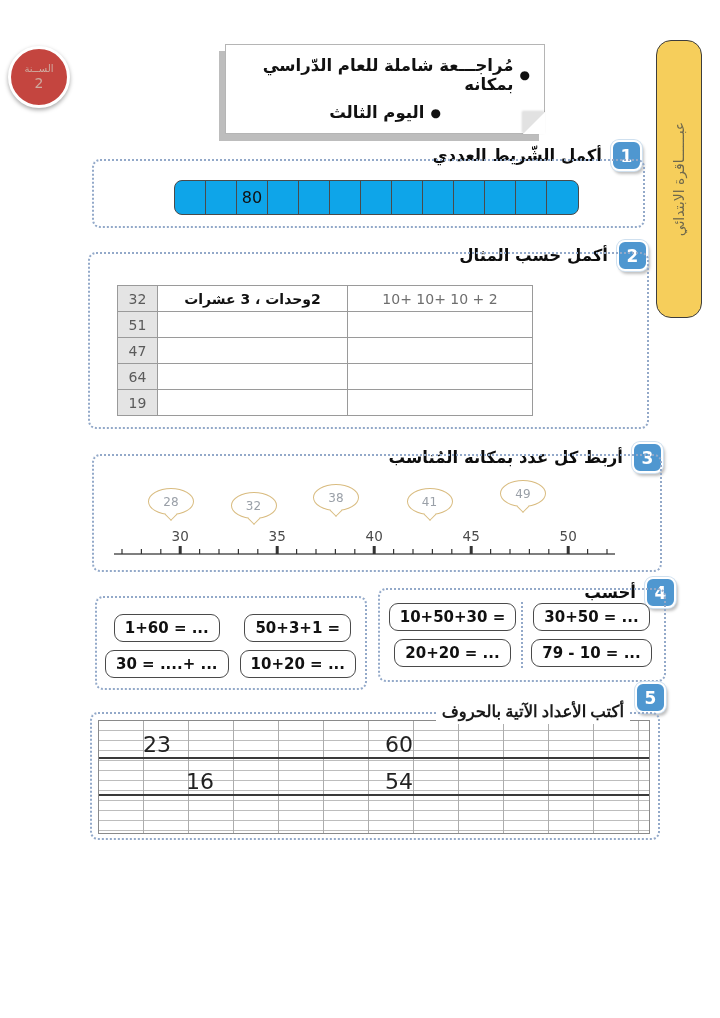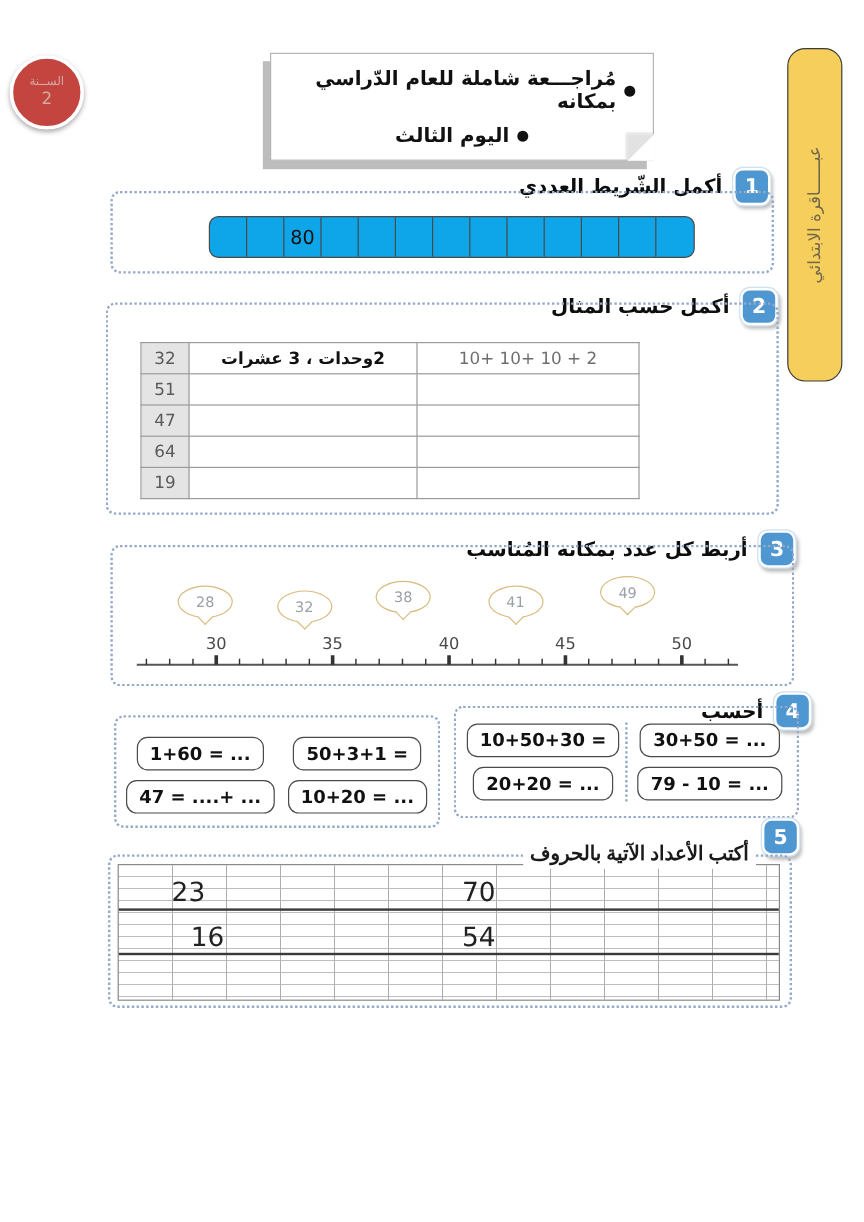--- a/index.html
+++ b/index.html
@@ -267,21 +267,21 @@
   </div>
 
   <div class="sec-header" style="top:561px; right:44px;">
     <span class="sec-title" dir="rtl">أحسب</span>
     <span class="num-badge">4</span>
   </div>
 
   <div class="dash-box calc-box" style="left:95px; top:580px; width:272px; height:94px;align-items:flex-end;">
     <div class="calc-col">
       <div class="pill">1+60 = ...</div>
-      <div class="pill">47 = ....+ ...</div>
+      <div class="pill">30 = ....+ ...</div>
     </div>
     <div class="calc-divider"></div>
     <div class="calc-col">
       <div class="pill">50+3+1  =</div>
       <div class="pill">10+20 = ...</div>
     </div>
   </div>
 
   <div class="dash-box calc-box" style="left:378px; top:572px; width:288px; height:94px;">
     <div class="calc-col">
@@ -298,19 +298,19 @@
   <div class="sec-header" style="top:666px; right:54px;">
     <span class="num-badge">5</span>
   </div>
   <div class="sec5-title">أكتب الأعداد الآتية بالحروف</div>
 
   <div class="dash-box" style="left:90px; top:696px; width:570px; height:128px;">
     <div class="writing-grid">
       <div class="bold-line" style="top:36px;"></div>
       <div class="bold-line" style="top:73px;"></div>
       <span class="grid-number" style="left:44px; top:13px;">23</span>
-      <span class="grid-number" style="left:286px; top:13px;">70</span>
-      <span class="grid-number" style="left:60px; top:50px;">16</span>
+      <span class="grid-number" style="left:286px; top:13px;">60</span>
+      <span class="grid-number" style="left:44px; top:50px;padding-left:43px;">16</span>
       <span class="grid-number" style="left:286px; top:50px;">54</span>
     </div>
   </div>
 
 </div>
 
 </body></html>

